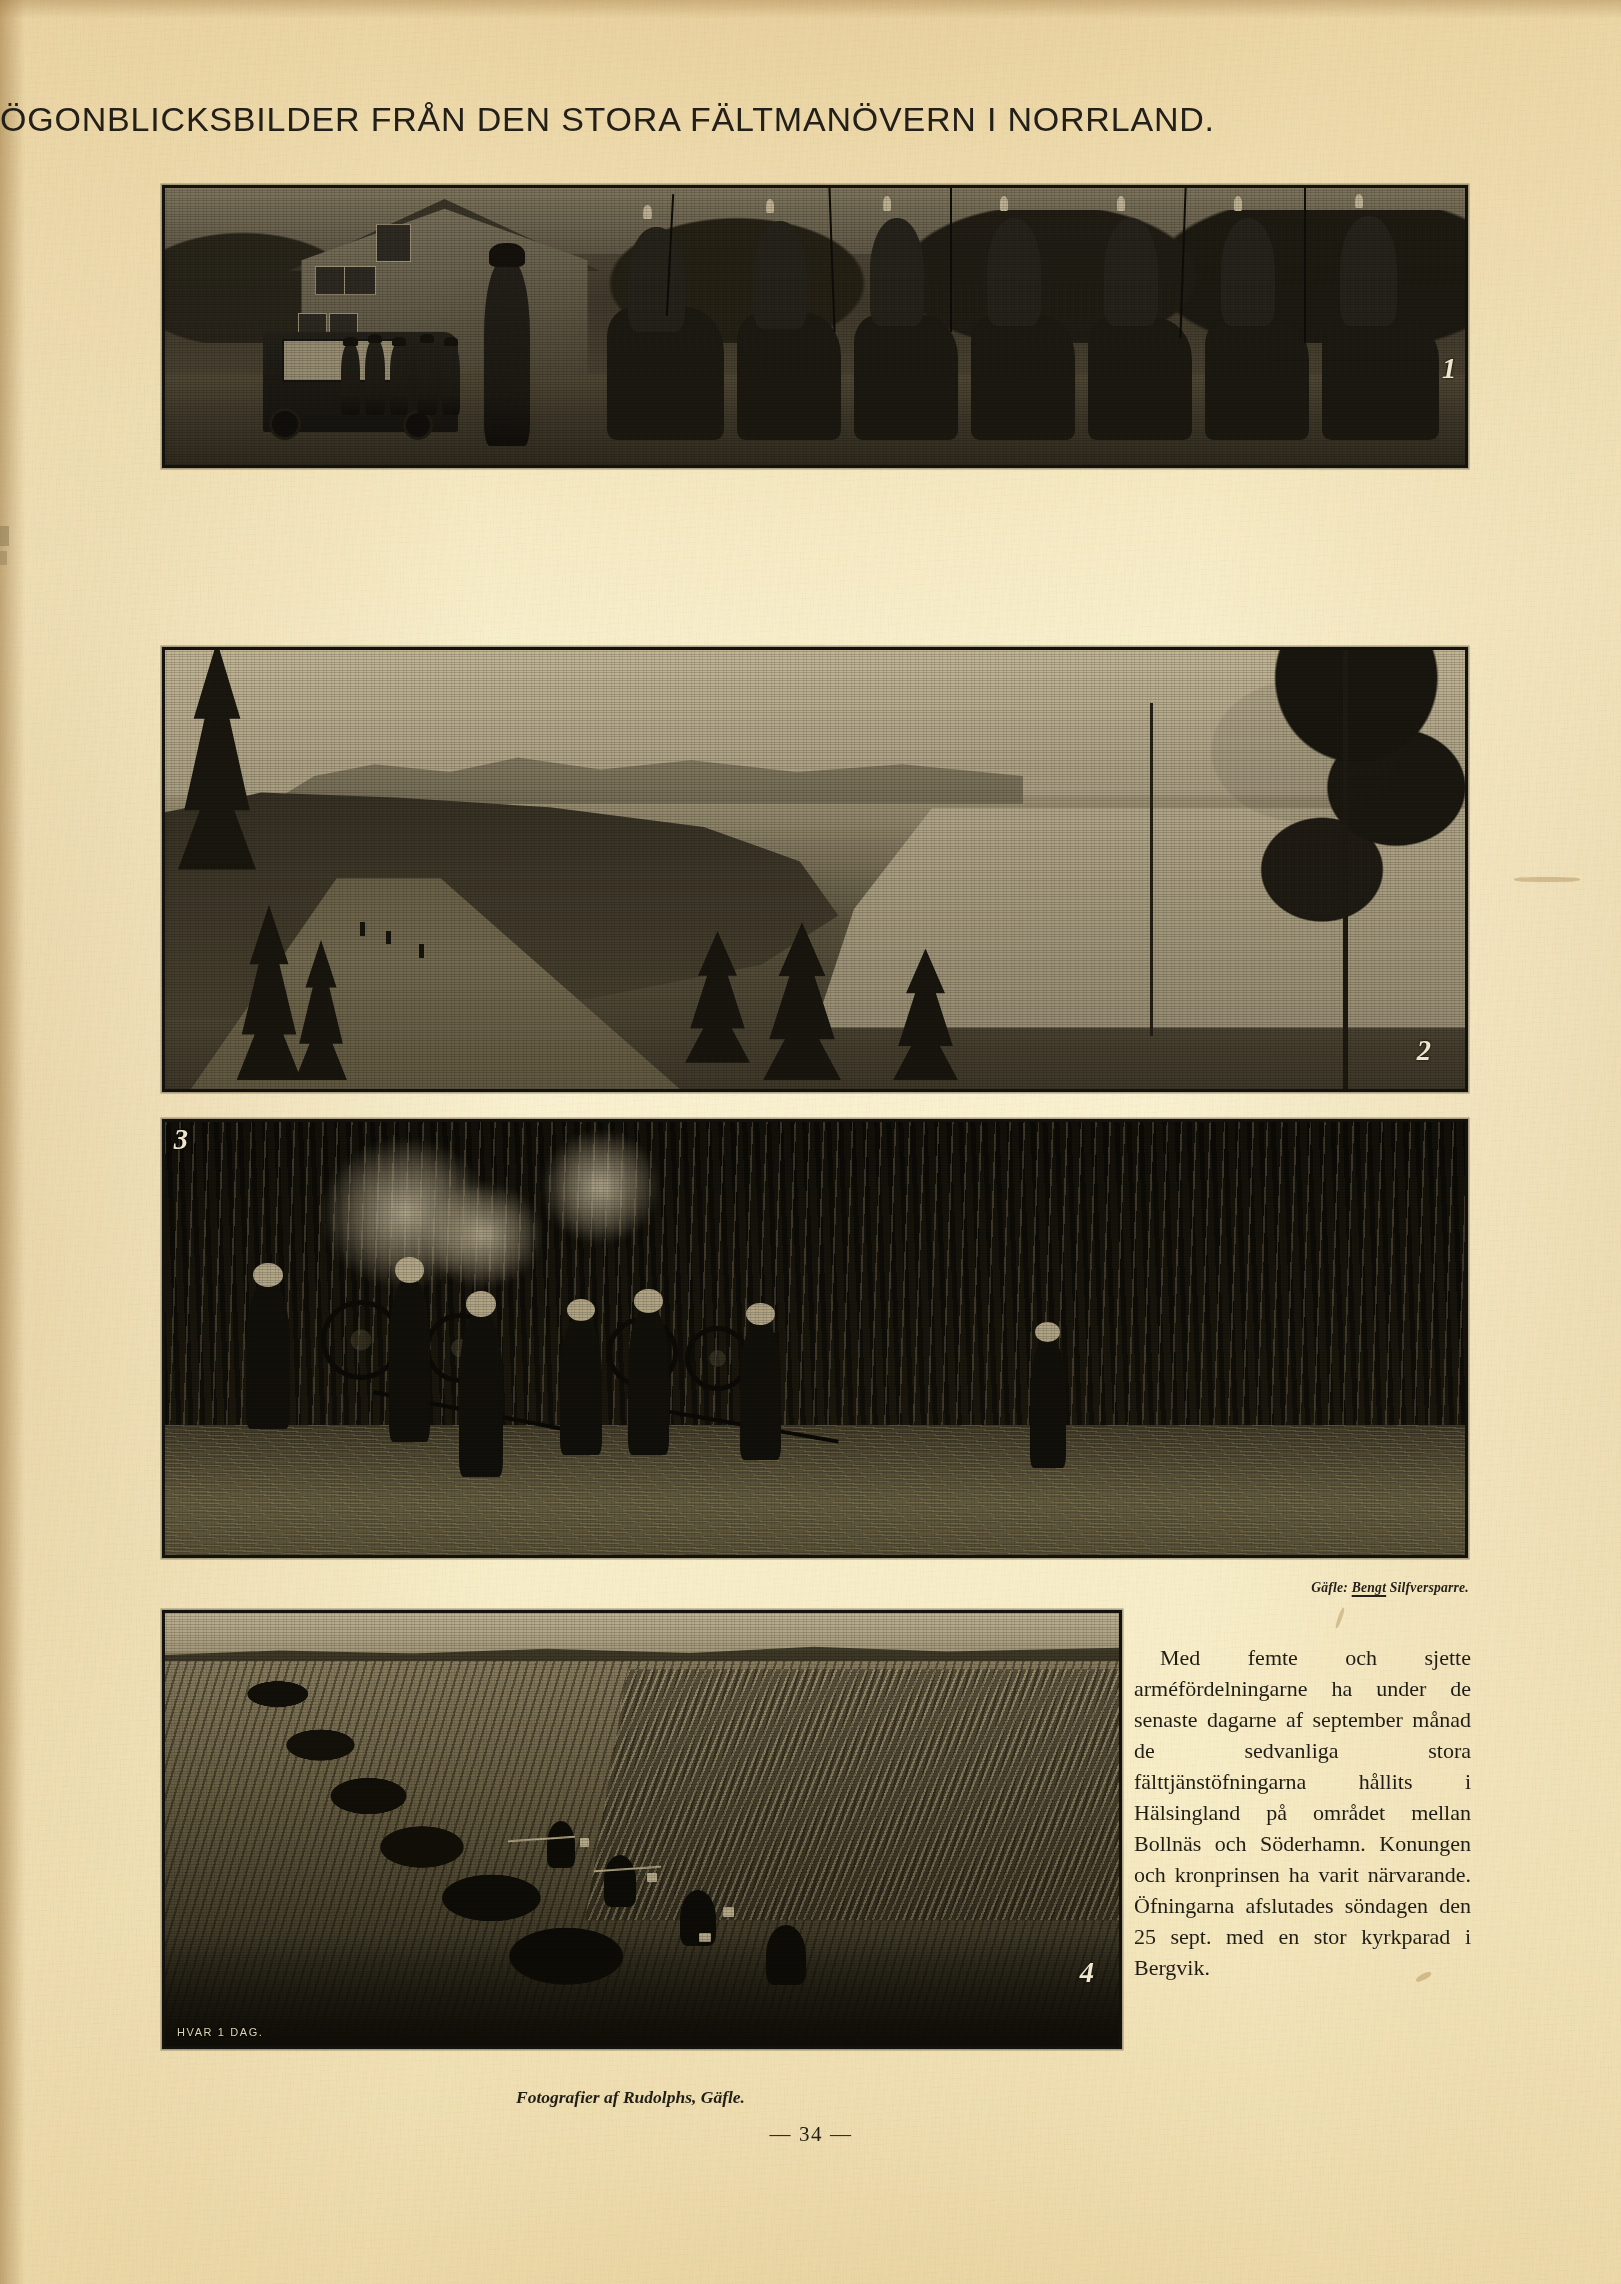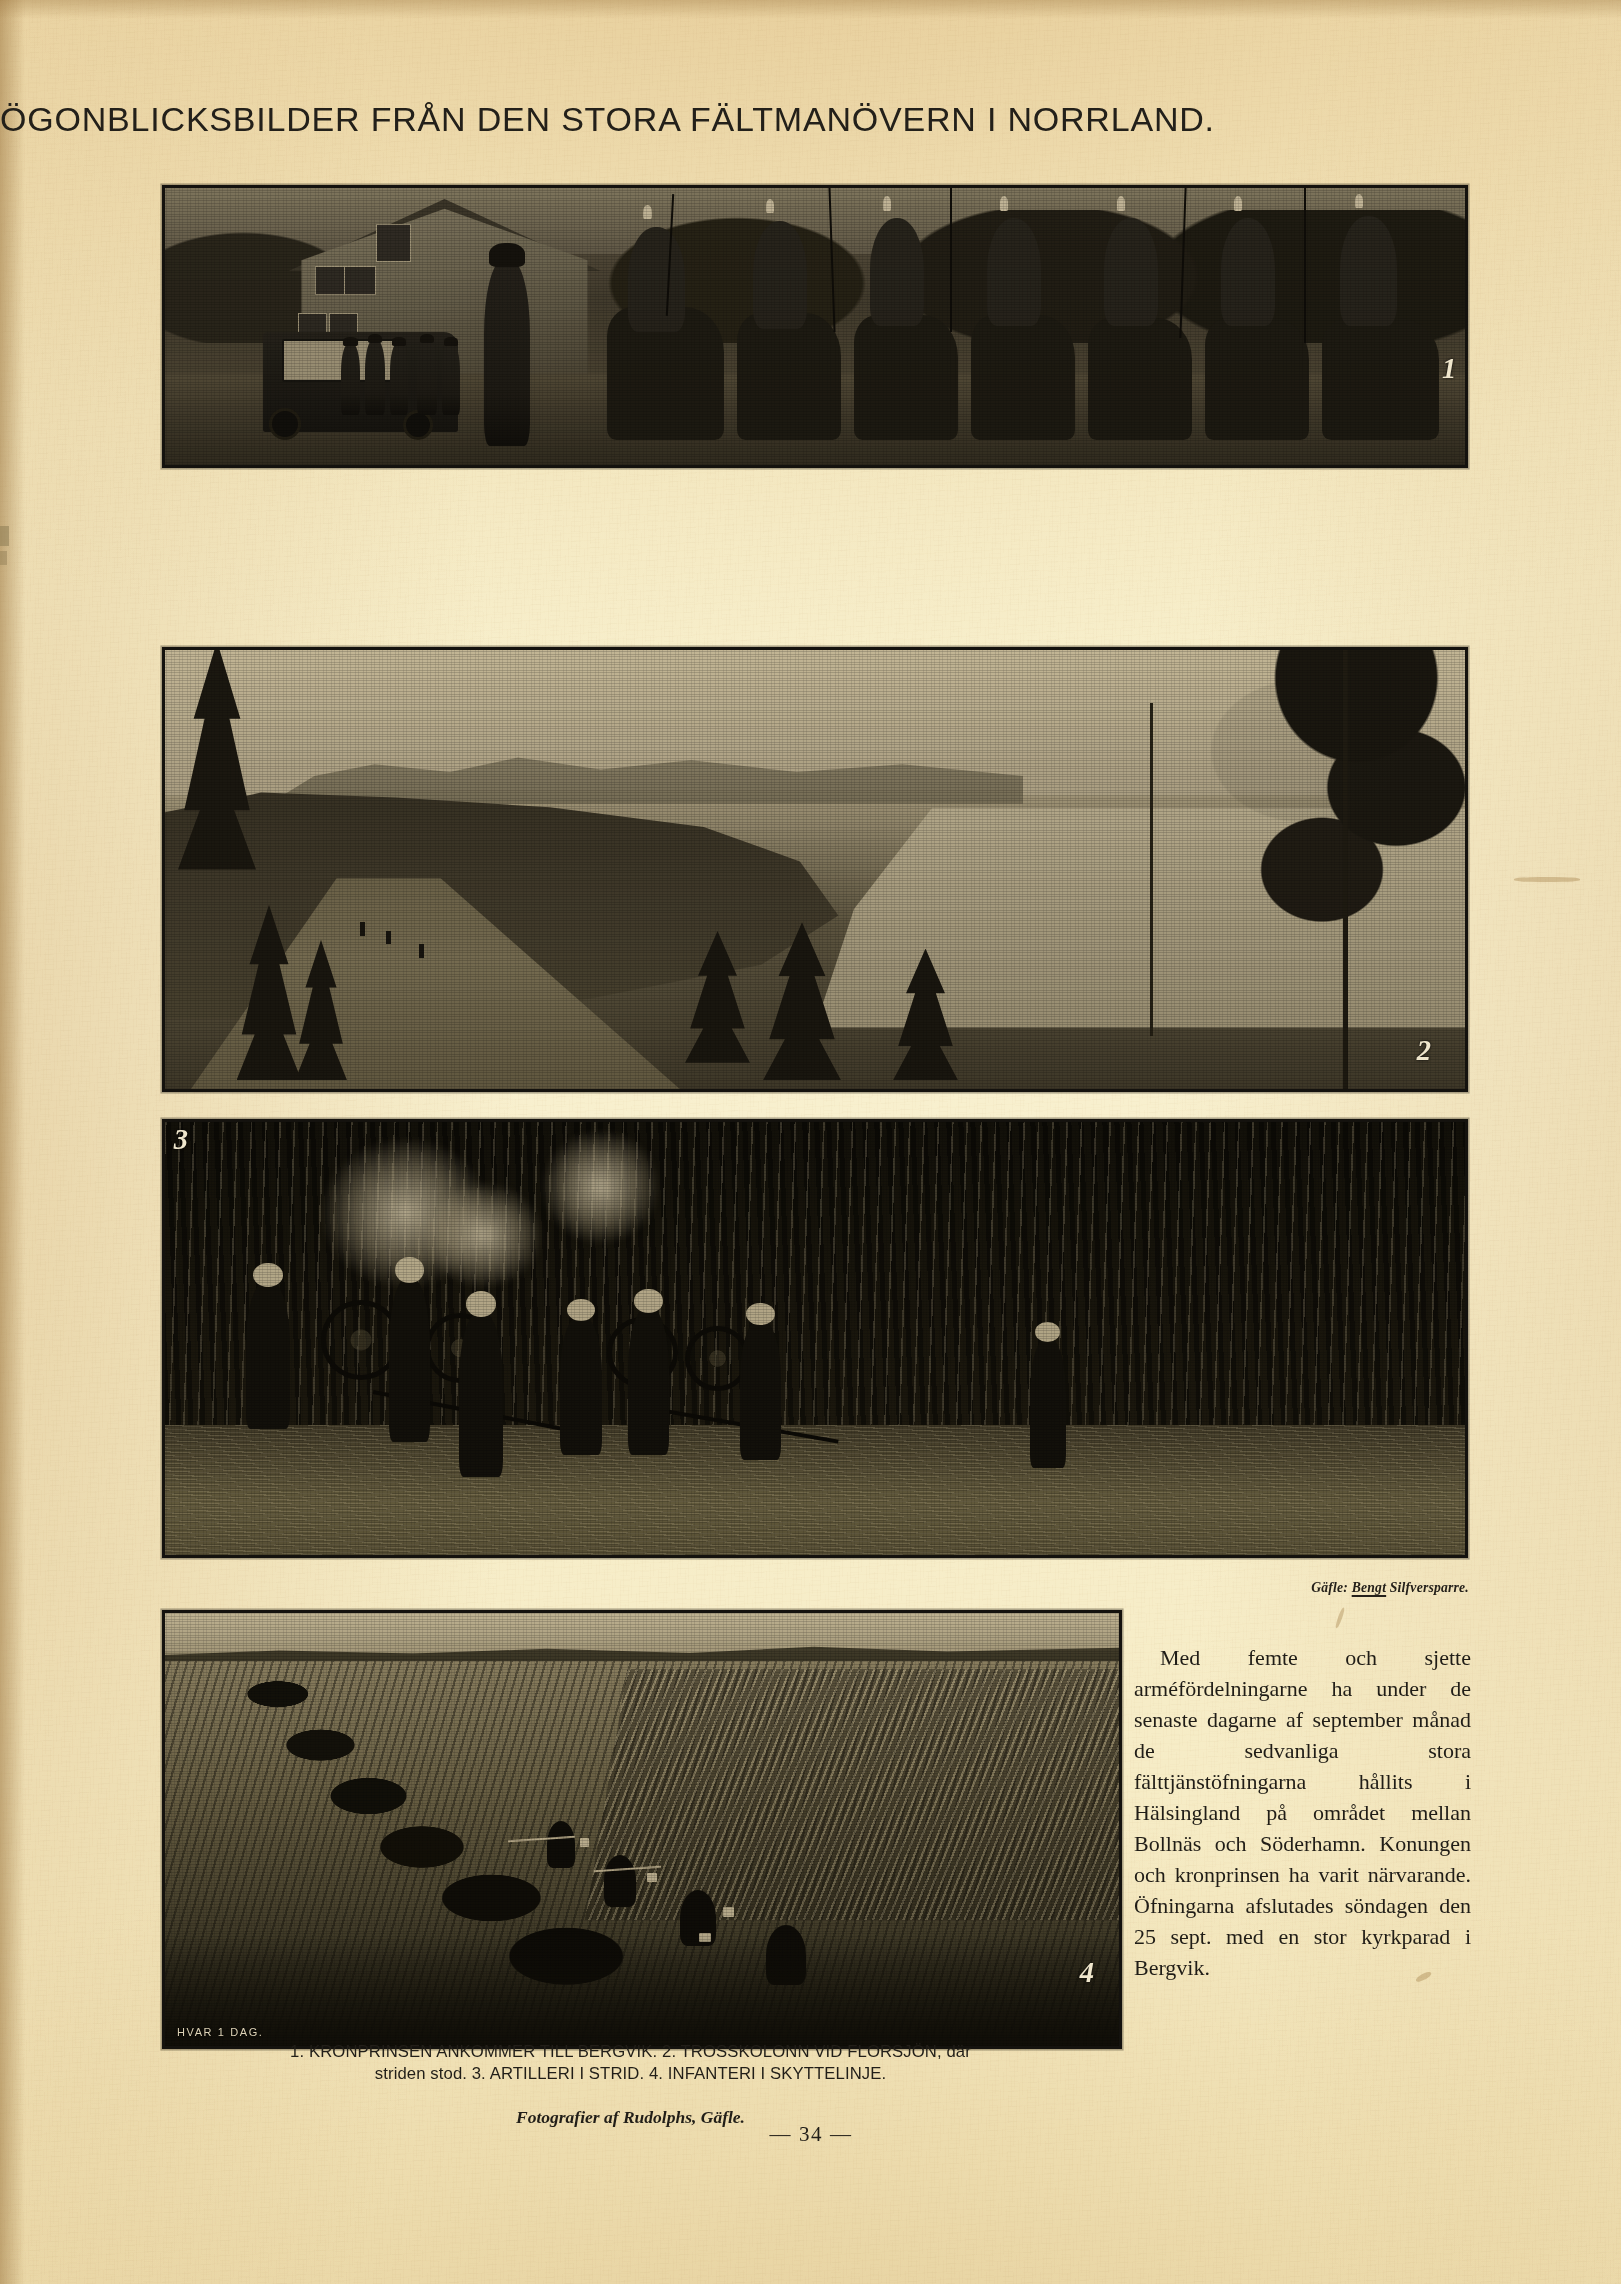--- a/index.html
+++ b/index.html
@@ -218,21 +218,21 @@
     position:absolute;left:126px;top:2041px;width:1009px;
     text-align:center;
     font-family:"Liberation Sans",sans-serif;
     font-size:16.7px;line-height:22px;color:#211e18;
     letter-spacing:0.1px;
   }
   .credit{
     position:absolute;left:126px;top:2087px;width:1009px;
     text-align:center;
     font-family:"Liberation Serif",serif;font-style:italic;font-weight:700;
-    font-size:17.5px;color:#211e18;margin-top:20px;
+    font-size:17.5px;color:#211e18;
   }
   .pagenum{
     position:absolute;left:0;right:0;top:2122px;
     text-align:center;font-family:"Liberation Serif",serif;
     font-size:21px;color:#211e18;letter-spacing:1.6px;
   }
   .binding{position:absolute;left:0;top:526px;width:8.8px;height:20px;background:#8d7c54;opacity:.55;}
   .binding2{position:absolute;left:0;top:551px;width:7.1px;height:14.3px;background:#8d7c54;opacity:.45;}
   .spot{position:absolute;border-radius:50%;background:rgba(148,108,52,.33);pointer-events:none;}
 </style>
@@ -420,22 +420,18 @@
     </div>
   </div>
 
   <div class="kliche">
     <span>Gäfle:</span>
     <u>Bengt</u><span> Silfversparre.</span>
   </div>
 
   <div class="bodycol"><span class="ind"></span><span>Med femte och sjette arméfördelningarne ha under de senaste dagarne af september månad de sedvanliga stora fälttjänstöfningarna hållits i Hälsingland på området mellan Bollnäs och Söderhamn. Konungen och kronprinsen ha varit närvarande. Öfningarna afslutades söndagen den 25 sept. med en stor kyrkparad i Bergvik.</span></div>
 
-  <div class="caption">
-    <div>1. KRONPRINSEN ANKOMMER TILL BERGVIK.  2. TROSSKOLONN VID FLORSJÖN,  där</div>
-    <div>striden stod.  3. ARTILLERI I STRID.  4. INFANTERI I SKYTTELINJE.</div>
-  </div>
   <div class="credit">Fotografier af Rudolphs, Gäfle.</div>
 
   <div class="pagenum">— 34 —</div>
 
 </div>
 
 
 </body></html>

